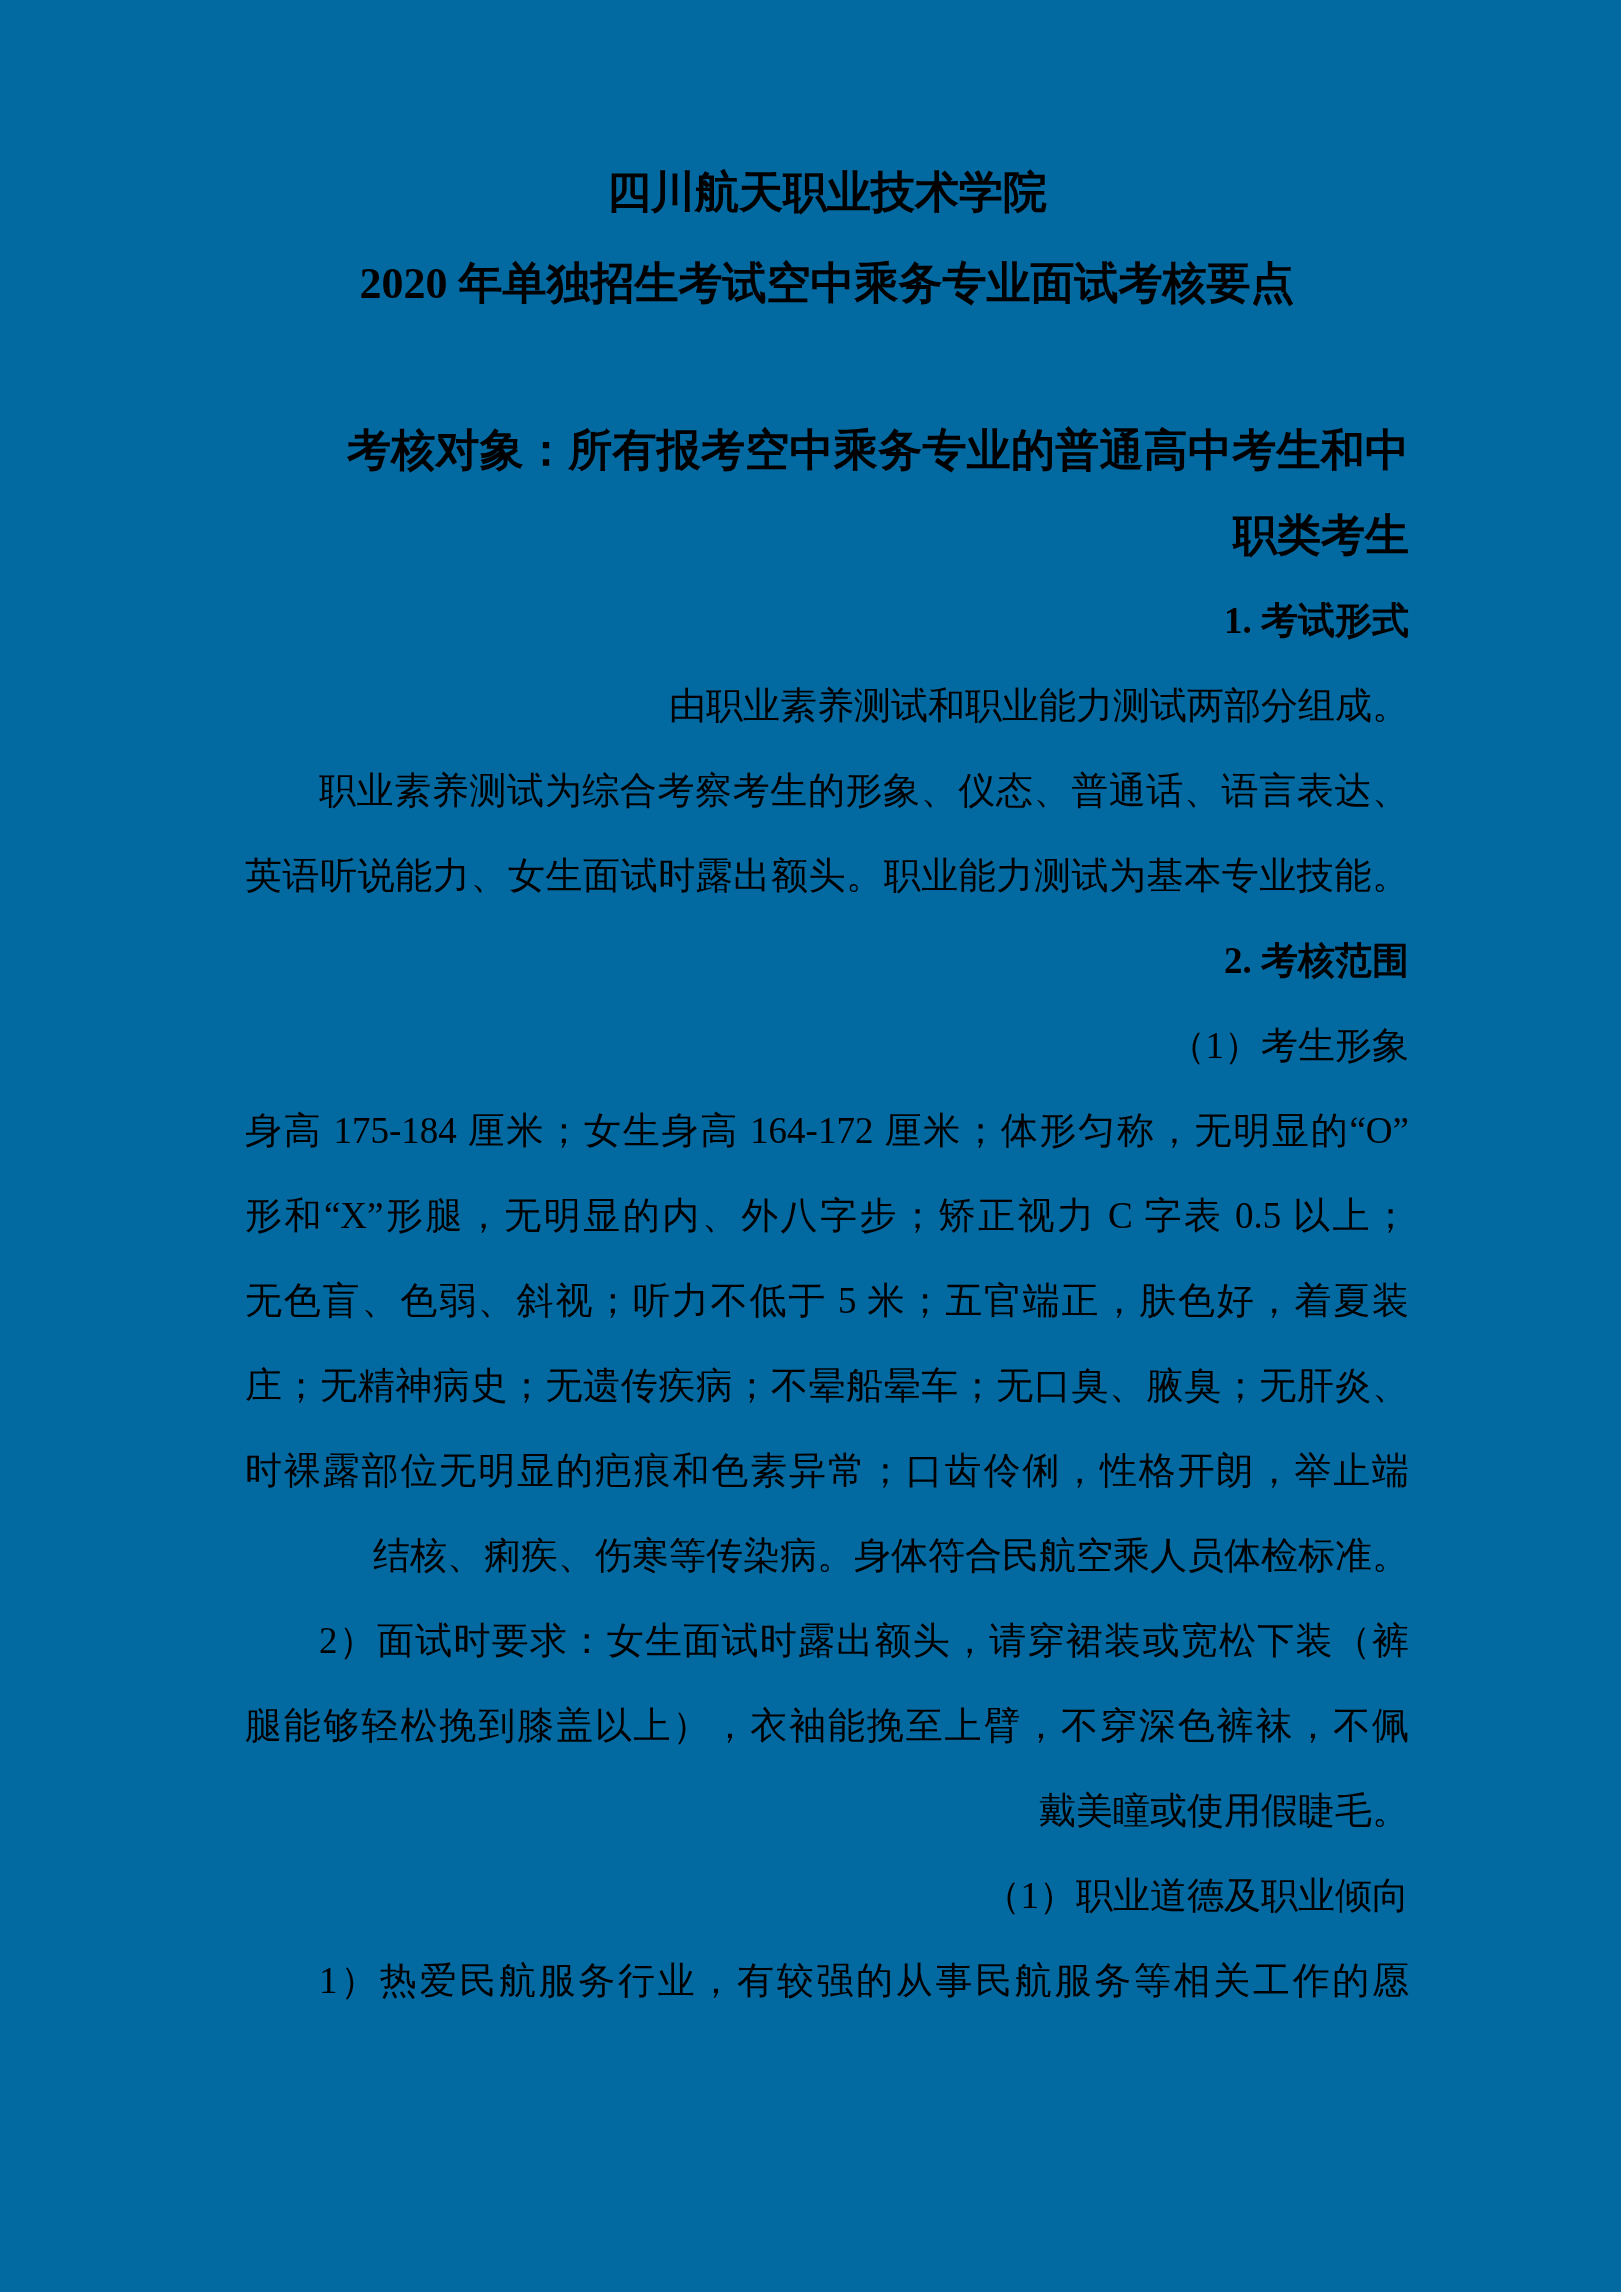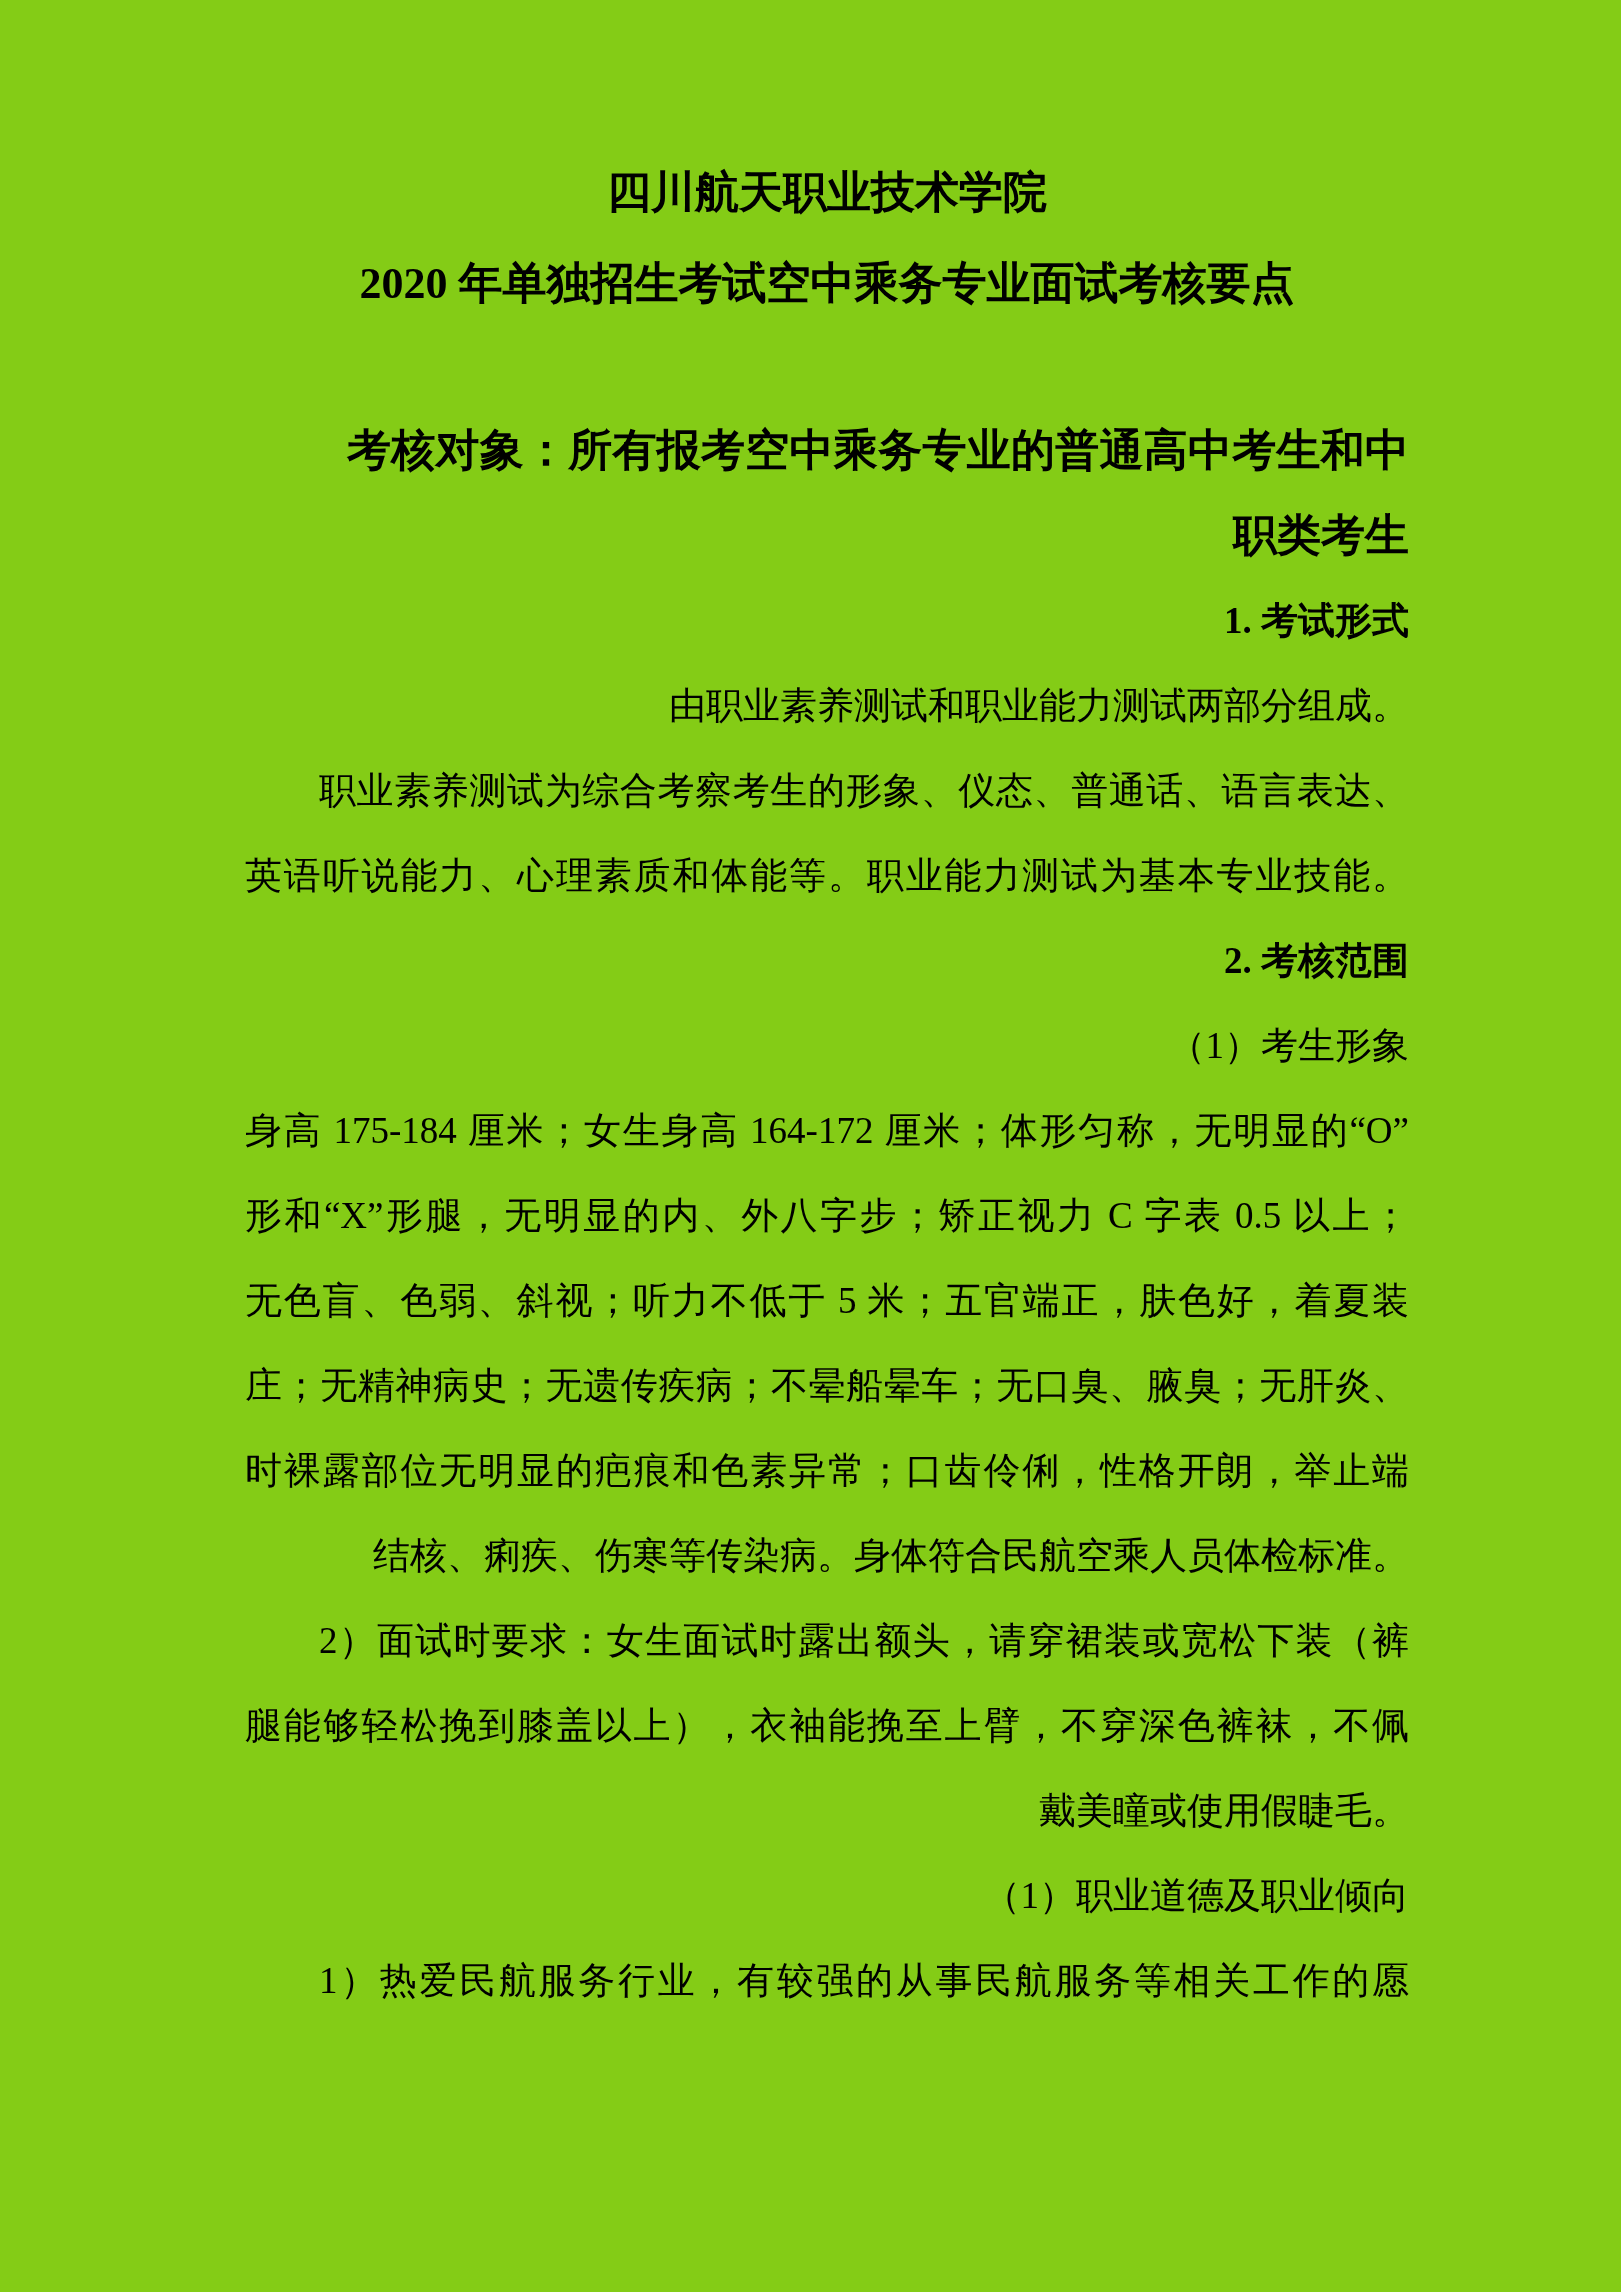--- a/index.html
+++ b/index.html
@@ -5,21 +5,21 @@
   html, body {
     margin: 0;
     padding: 0;
     background: #ffffff;
   }
   .page {
     position: relative;
     width: 1621px;
     height: 2293px;
     margin: 0 auto;
-    background: #84cc16;
+    background: #0369a1;
     color: #000000;
     font-family: "Liberation Serif", "DejaVu Serif", serif;
     overflow: hidden;
   }
   .title-block {
     position: absolute;
     left: 245px;
     top: 147px;
     width: 1164px;
     text-align: center;
@@ -56,21 +56,21 @@
   <div class="title-block">
     <div class="title-line">四川航天职业技术学院</div>
     <div class="title-line">2020 年单独招生考试空中乘务专业面试考核要点</div>
   </div>
   <div class="body-block" id="body-lines">
       <div class="line lead indent fill">考核对象：所有报考空中乘务专业的普通高中考生和中</div>
       <div class="line lead ">职类考生</div>
       <div class="line heading indent ">1. 考试形式</div>
       <div class="line indent ">由职业素养测试和职业能力测试两部分组成。</div>
       <div class="line indent fill">职业素养测试为综合考察考生的形象、仪态、普通话、语言表达、</div>
-      <div class="line fill">英语听说能力、心理素质和体能等。职业能力测试为基本专业技能。</div>
+      <div class="line fill">英语听说能力、女生面试时露出额头。职业能力测试为基本专业技能。</div>
       <div class="line heading indent ">2. 考核范围</div>
       <div class="line indent ">（1）考生形象</div>
       <div class="line fill">身高 175-184 厘米；女生身高 164-172 厘米；体形匀称，无明显的“O”</div>
       <div class="line fill">形和“X”形腿，无明显的内、外八字步；矫正视力 C 字表 0.5 以上；</div>
       <div class="line fill">无色盲、色弱、斜视；听力不低于 5 米；五官端正，肤色好，着夏装</div>
       <div class="line fill">庄；无精神病史；无遗传疾病；不晕船晕车；无口臭、腋臭；无肝炎、</div>
       <div class="line fill">时裸露部位无明显的疤痕和色素异常；口齿伶俐，性格开朗，举止端</div>
       <div class="line ">结核、痢疾、伤寒等传染病。身体符合民航空乘人员体检标准。</div>
       <div class="line indent fill">2）面试时要求：女生面试时露出额头，请穿裙装或宽松下装（裤</div>
       <div class="line fill">腿能够轻松挽到膝盖以上），衣袖能挽至上臂，不穿深色裤袜，不佩</div>

